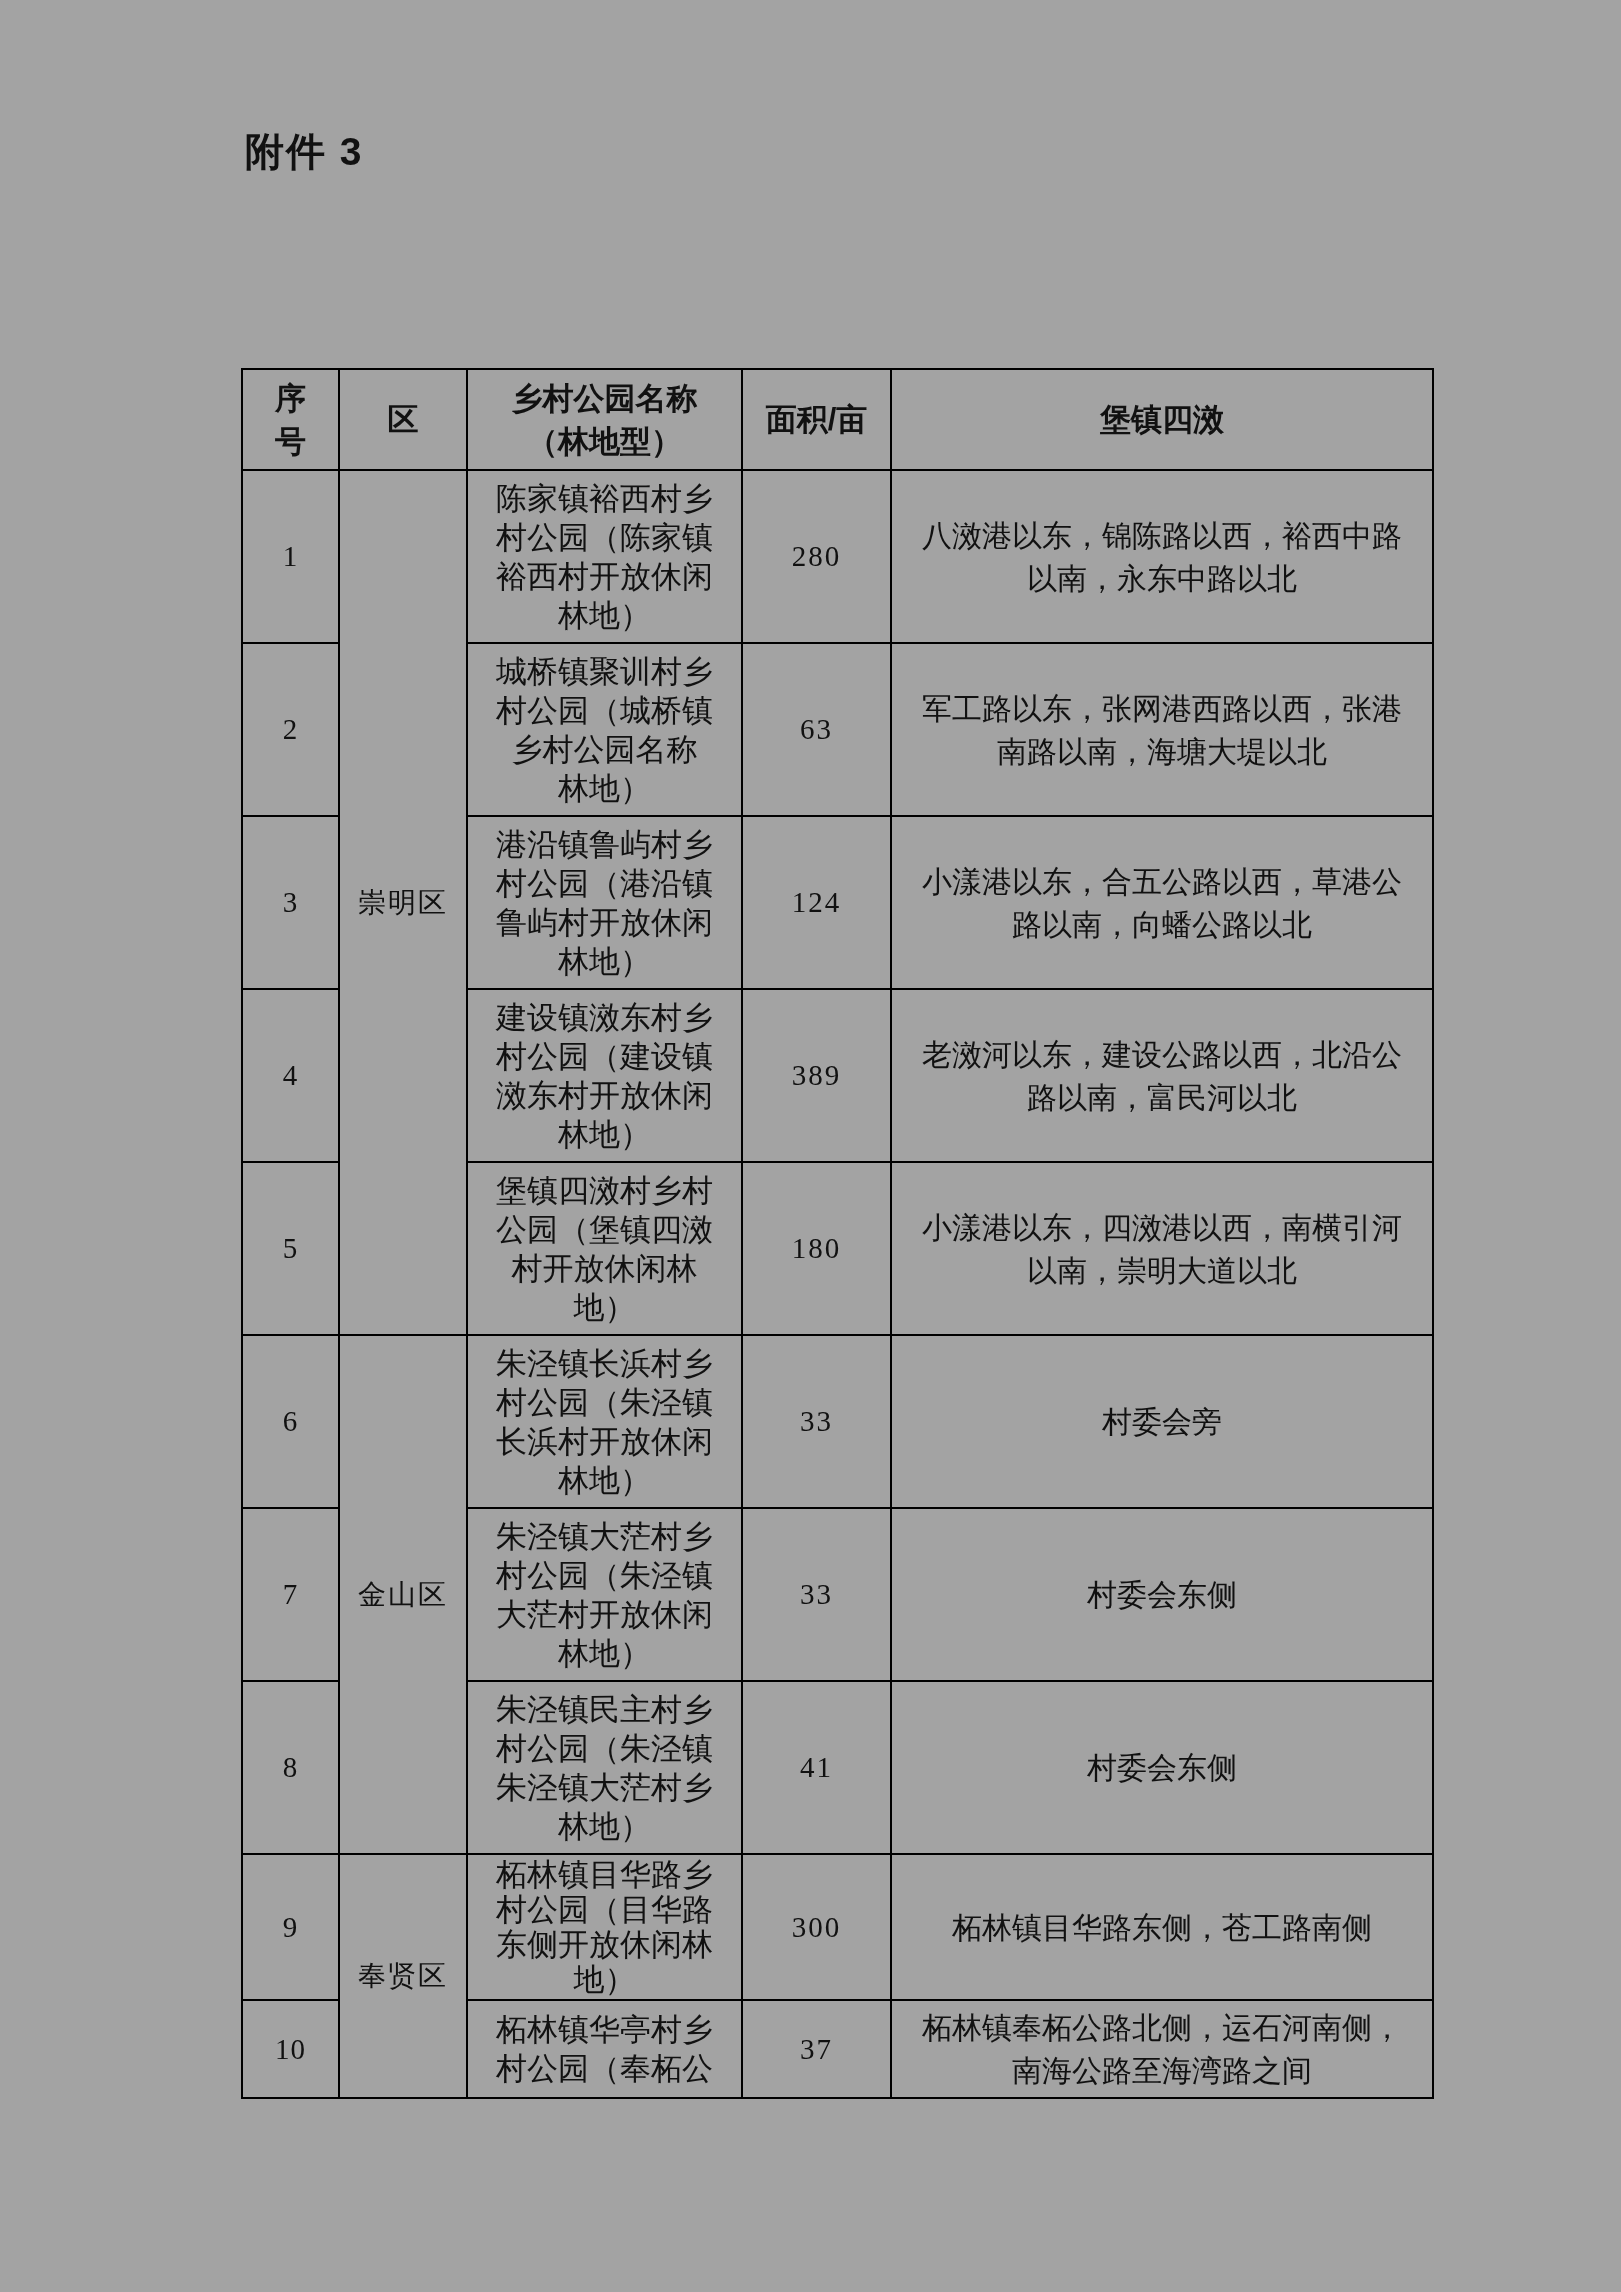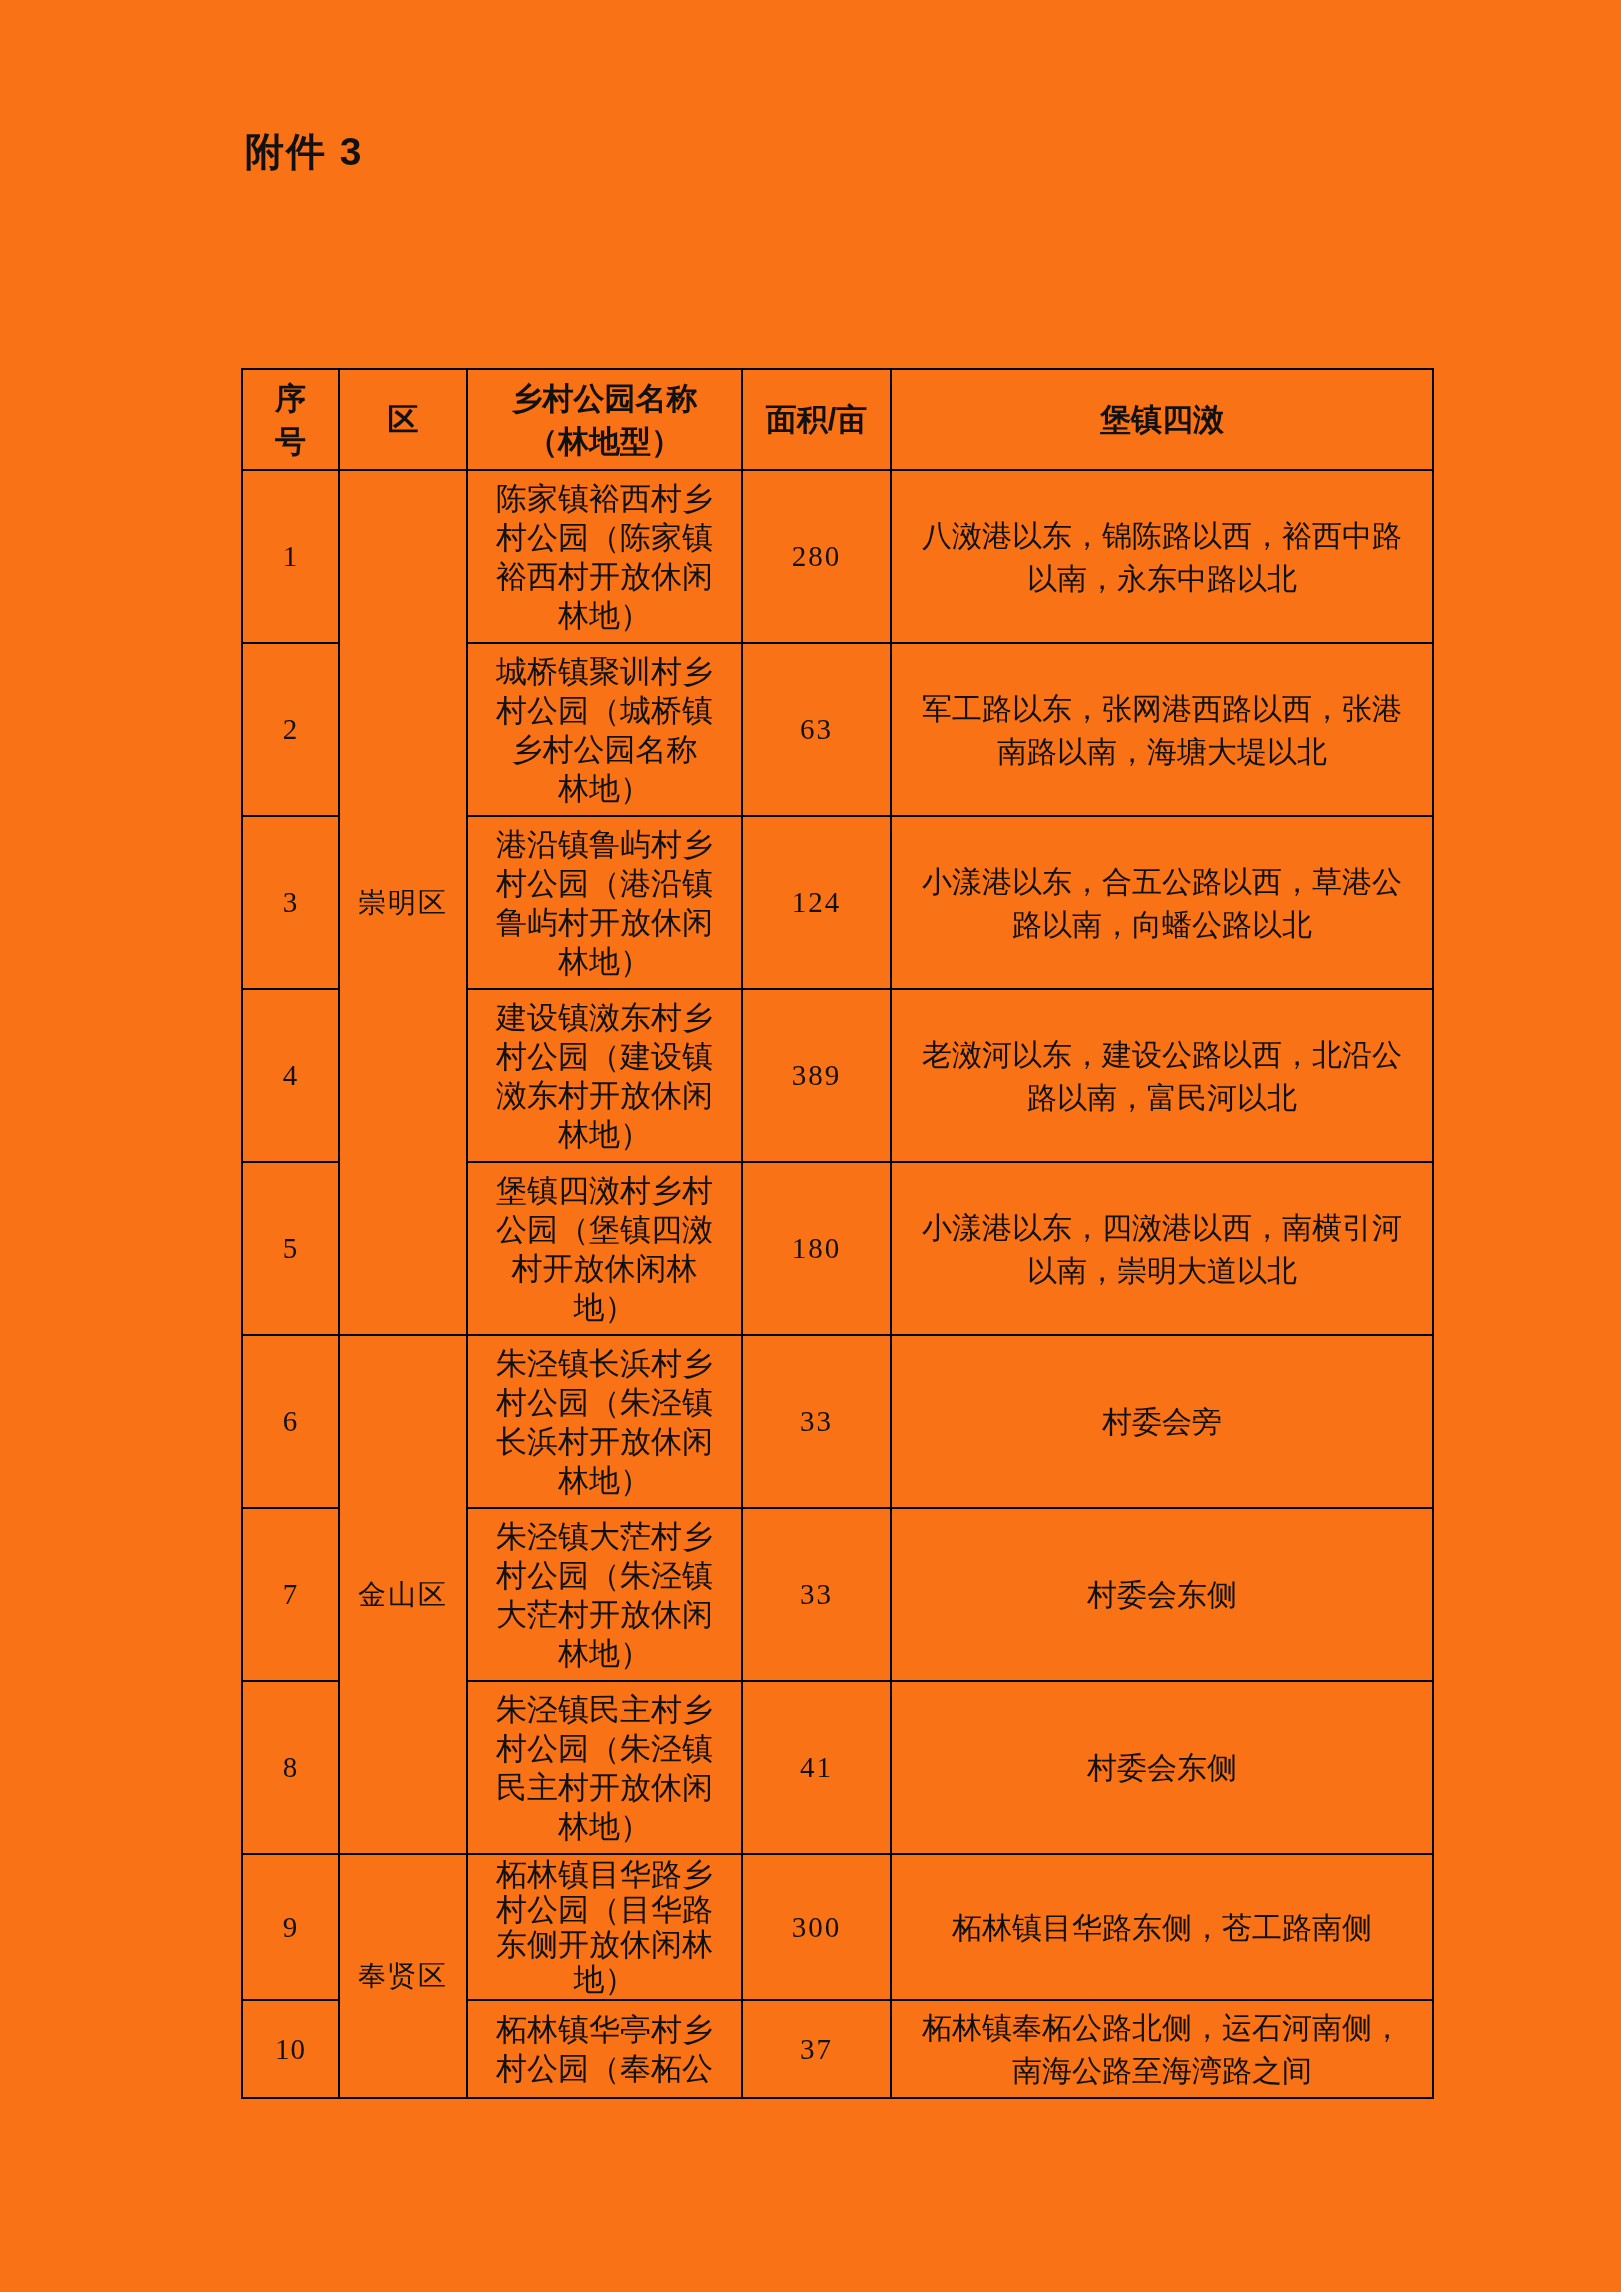--- a/index.html
+++ b/index.html
@@ -1,19 +1,19 @@
 <!DOCTYPE html>
 <html><head>
 <meta charset="utf-8">
 <style>
   html,body{margin:0;padding:0;background:#e8e8e8;}
   .page{
     position:relative;
     width:1621px;height:2293px;
-    background:#f97316;
+    background:#a3a3a3;
     font-family:"Liberation Serif","DejaVu Serif",serif;
     color:#111;
     overflow:hidden;
     margin:0 auto;
   }
   .attachment{
     position:absolute;left:245px;top:125px;
     font-family:"Liberation Sans","DejaVu Sans",sans-serif;
     font-weight:bold;font-size:39px;letter-spacing:2px;
   }
@@ -147,21 +147,21 @@
 村公园（朱泾镇
 大茫村开放休闲
 林地）</td>
         <td class="area">33</td>
         <td class="addr">村委会东侧</td>
       </tr>
       <tr class="r">
         <td class="idx">8</td>
         <td class="name">朱泾镇民主村乡
 村公园（朱泾镇
-民主村开放休闲
+朱泾镇大茫村乡
 林地）</td>
         <td class="area">41</td>
         <td class="addr">村委会东侧</td>
       </tr>
 
       <tr class="r r9">
         <td class="idx">9</td>
         <td class="district" rowspan="2">奉贤区</td>
         <td class="name">柘林镇目华路乡
 村公园（目华路

